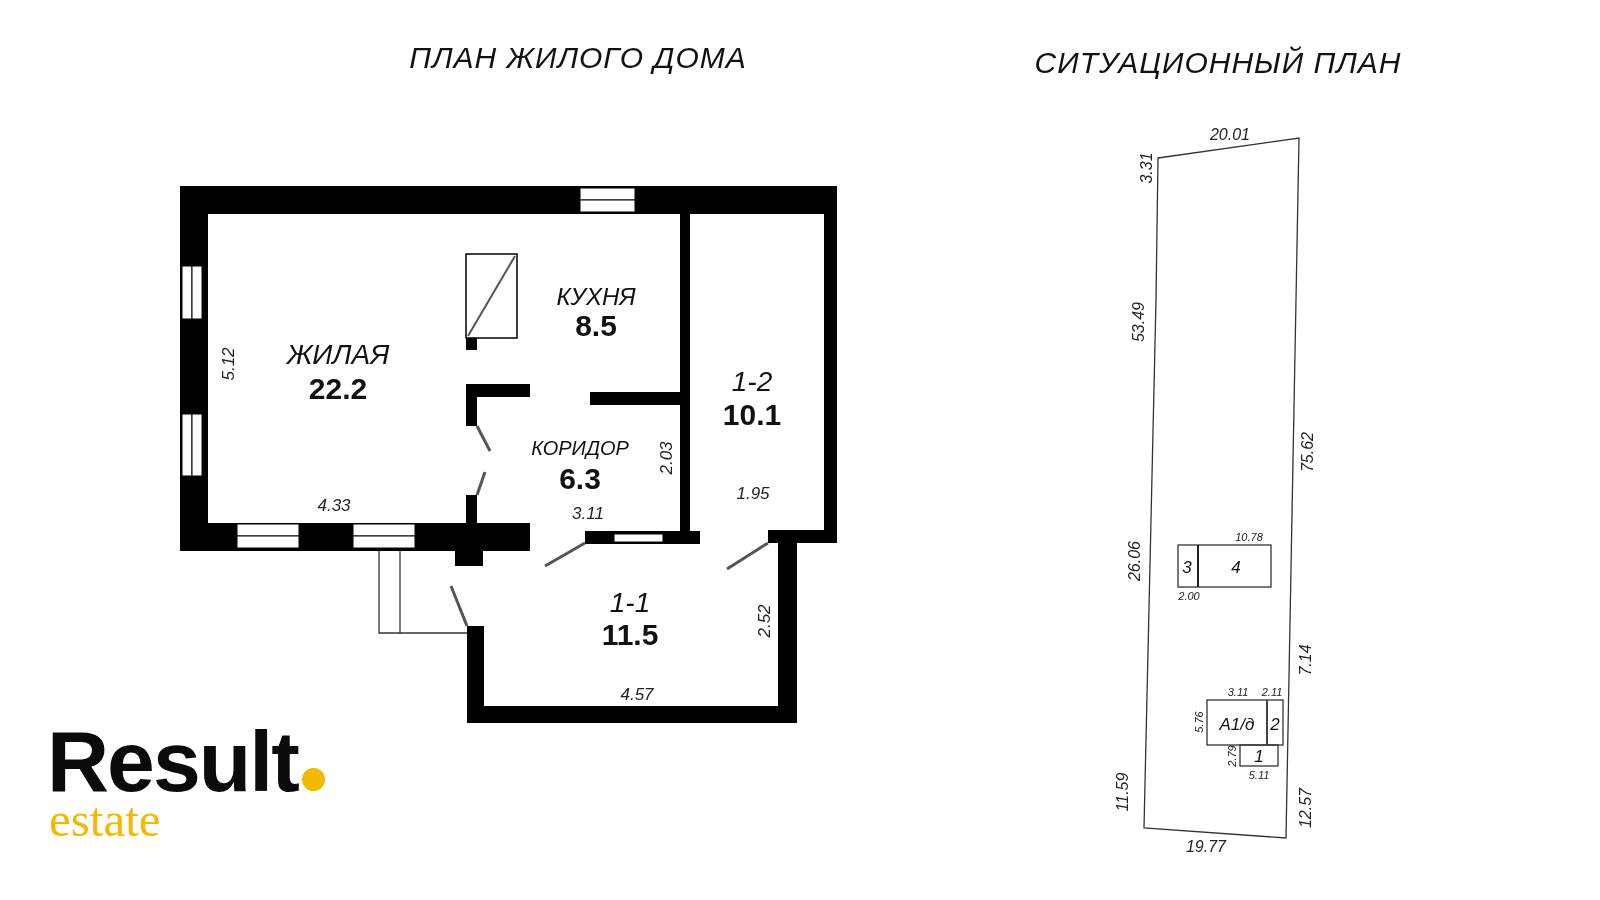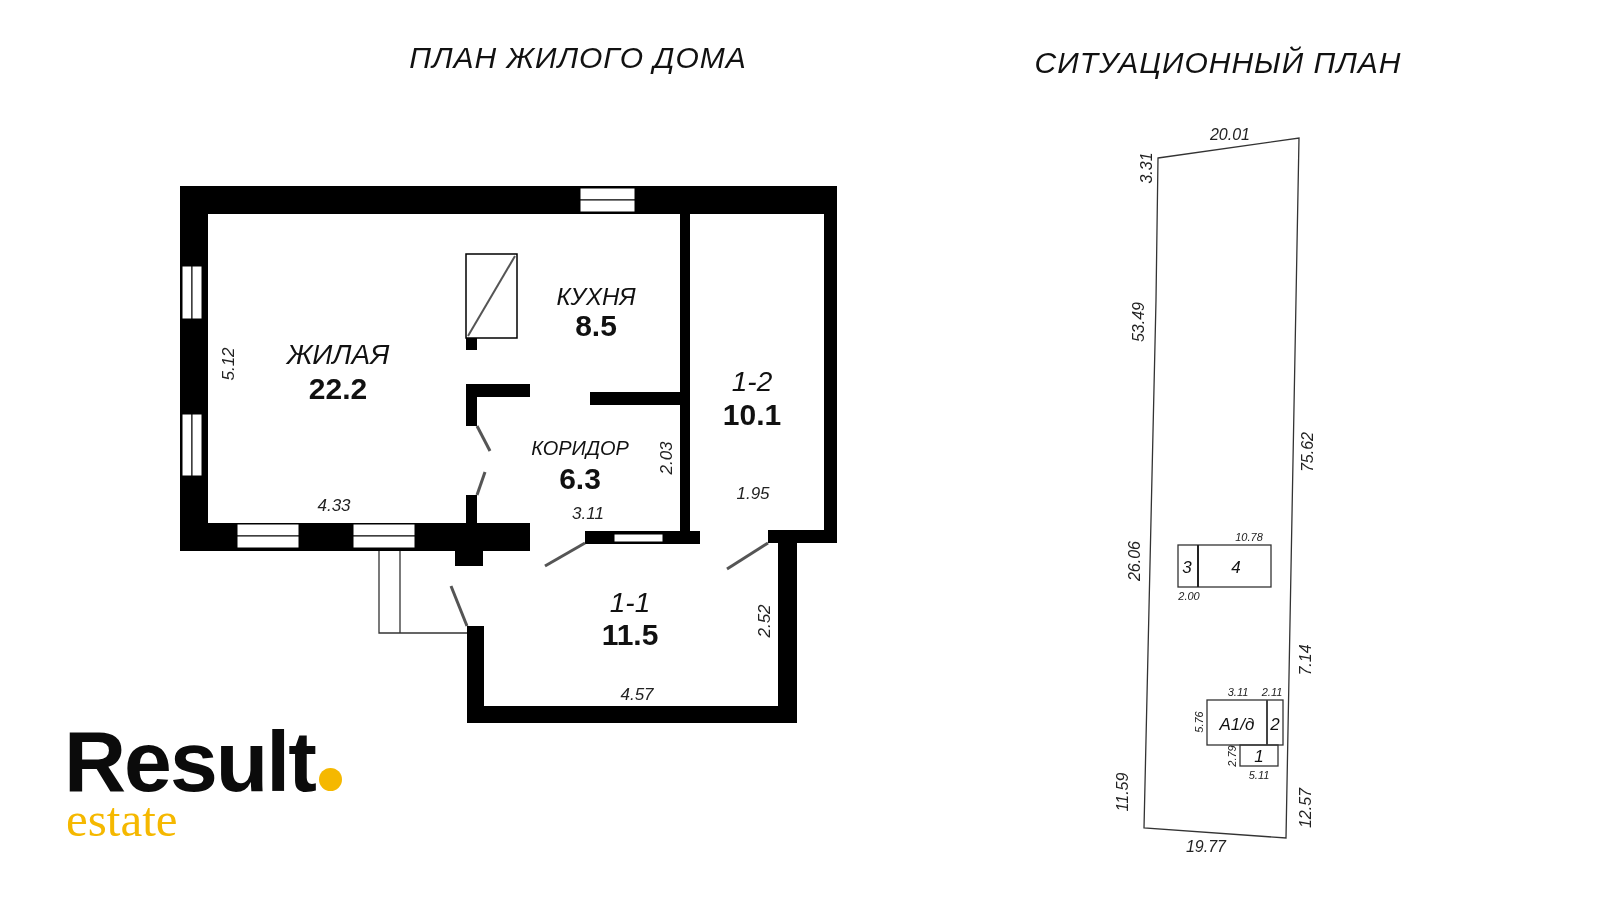--- a/index.html
+++ b/index.html
@@ -9,21 +9,21 @@
   .room-name{font-family:"Liberation Sans",sans-serif;font-style:italic;font-size:28px;fill:#111;}
   .room-name-sm{font-family:"Liberation Sans",sans-serif;font-style:italic;font-size:20px;fill:#111;}
   .room-area{font-family:"Liberation Sans",sans-serif;font-weight:bold;font-size:30px;fill:#111;}
   .dim{font-family:"Liberation Sans",sans-serif;font-style:italic;font-size:17px;fill:#222;}
   .dim-sm{font-family:"Liberation Sans",sans-serif;font-style:italic;font-size:11px;fill:#222;}
   .site-lbl{font-family:"Liberation Sans",sans-serif;font-style:italic;font-size:17px;fill:#111;}
   .wall{fill:#000;}
   .win{fill:#fff;stroke:#000;stroke-width:1;}
   .door{stroke:#555;stroke-width:3;}
   .thin{fill:none;stroke:#333;stroke-width:1.3;}
-  .logo{position:absolute;left:64px;top:718px;}
+  .logo{position:absolute;left:47px;top:718px;}
   .logo-main{font-family:"Liberation Sans",sans-serif;font-weight:bold;font-size:86px;color:#0b0b0b;line-height:86px;letter-spacing:-2px;}
   .logo-dot{display:inline-block;width:23px;height:23px;border-radius:50%;background:#f5b800;margin-left:4px;vertical-align:baseline;}
   .logo-sub{font-family:"Liberation Serif",serif;font-size:49px;color:#f5b800;line-height:40px;margin-top:-4px;margin-left:2px;}
 </style>
 </head>
 <body>
 
 <svg width="1600" height="900" viewBox="0 0 1600 900">
 
   <text class="title" x="578" y="68" text-anchor="middle">ПЛАН ЖИЛОГО ДОМА</text>

